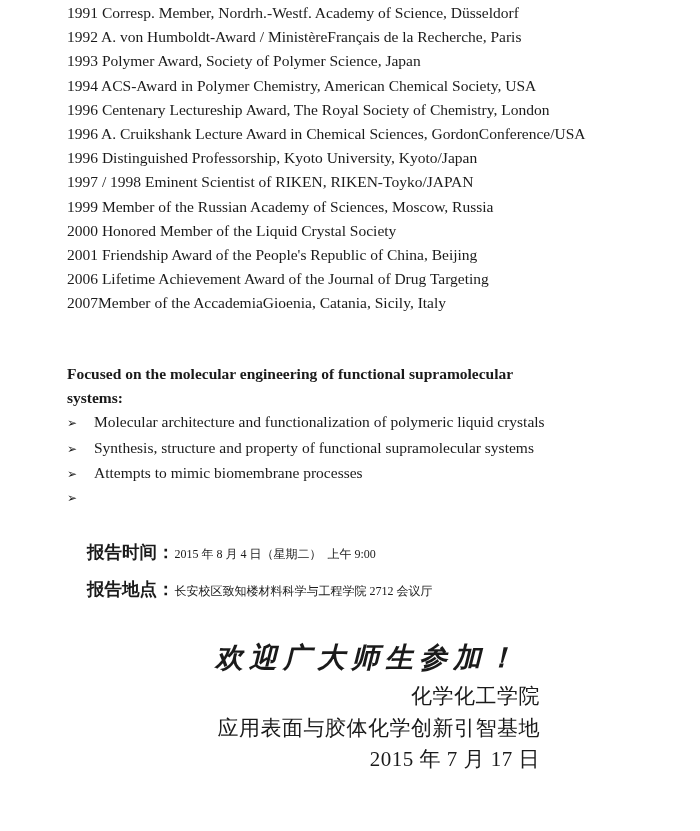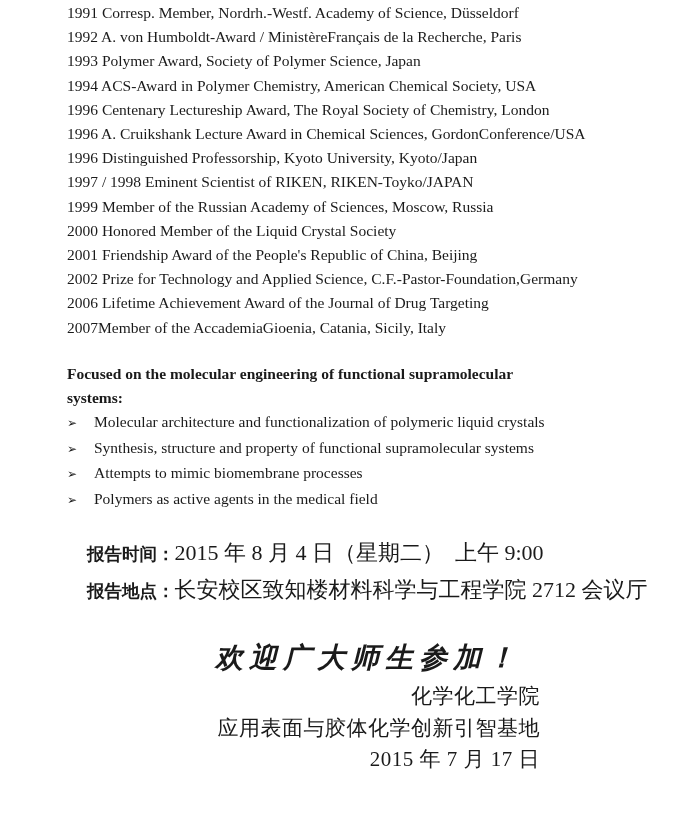--- a/index.html
+++ b/index.html
@@ -77,21 +77,21 @@
   .seminar-line {
     line-height: 35px;
     white-space: nowrap;
   }
   .sem-label {
     font-weight: bold;
     font-size: 17.5px;
     margin-left: 44px;
   }
   .sem-value {
-    font-size: 22px;
+    font-size: 12px;
     white-space: pre;
   }
 
   
   .welcome {
     position: absolute;
     top: 641px;
     left: 0;
     width: 700px;
     box-sizing: border-box;
@@ -129,42 +129,40 @@
     <div class="award-line">1992 A. von Humboldt-Award / MinistèreFrançais de la Recherche, Paris</div>
     <div class="award-line">1993 Polymer Award, Society of Polymer Science, Japan</div>
     <div class="award-line">1994 ACS-Award in Polymer Chemistry, American Chemical Society, USA</div>
     <div class="award-line">1996 Centenary Lectureship Award, The Royal Society of Chemistry, London</div>
     <div class="award-line">1996 A. Cruikshank Lecture Award in Chemical Sciences, GordonConference/USA</div>
     <div class="award-line">1996 Distinguished Professorship, Kyoto University, Kyoto/Japan</div>
     <div class="award-line">1997 / 1998 Eminent Scientist of RIKEN, RIKEN-Toyko/JAPAN</div>
     <div class="award-line">1999 Member of the Russian Academy of Sciences, Moscow, Russia</div>
     <div class="award-line">2000 Honored Member of the Liquid Crystal Society</div>
     <div class="award-line">2001 Friendship Award of the People's Republic of China, Beijing</div>
-    <div class="award-line">2002 Prize for Technology and Applied Science, C.F.-Pastor-Foundation,Germany</div>
     <div class="award-line">2006 Lifetime Achievement Award of the Journal of Drug Targeting</div>
     <div class="award-line">2007Member of the AccademiaGioenia, Catania, Sicily, Italy</div>
   </div>
 
   <div class="research">
     <div class="research-sub">Focused on the molecular engineering of functional supramolecular systems:</div>
     <div class="topic">
       <span class="marker">➢</span>
       <span class="topic-text">Molecular architecture and functionalization of polymeric liquid crystals</span>
     </div>
     <div class="topic">
       <span class="marker">➢</span>
       <span class="topic-text">Synthesis, structure and property of functional supramolecular systems</span>
     </div>
     <div class="topic">
       <span class="marker">➢</span>
       <span class="topic-text">Attempts to mimic biomembrane processes</span>
     </div>
     <div class="topic">
       <span class="marker">➢</span>
-      <span class="topic-text">Polymers as active agents in the medical field</span>
     </div>
   </div>
 
   <div class="seminar">
     <div class="seminar-line">
       <span class="sem-label">报告时间：</span><span class="sem-value">2015 年 8 月 4 日（星期二）  上午 9:00</span>
     </div>
     <div class="seminar-line">
       <span class="sem-label">报告地点：</span><span class="sem-value">长安校区致知楼材料科学与工程学院 2712 会议厅</span>
     </div>

